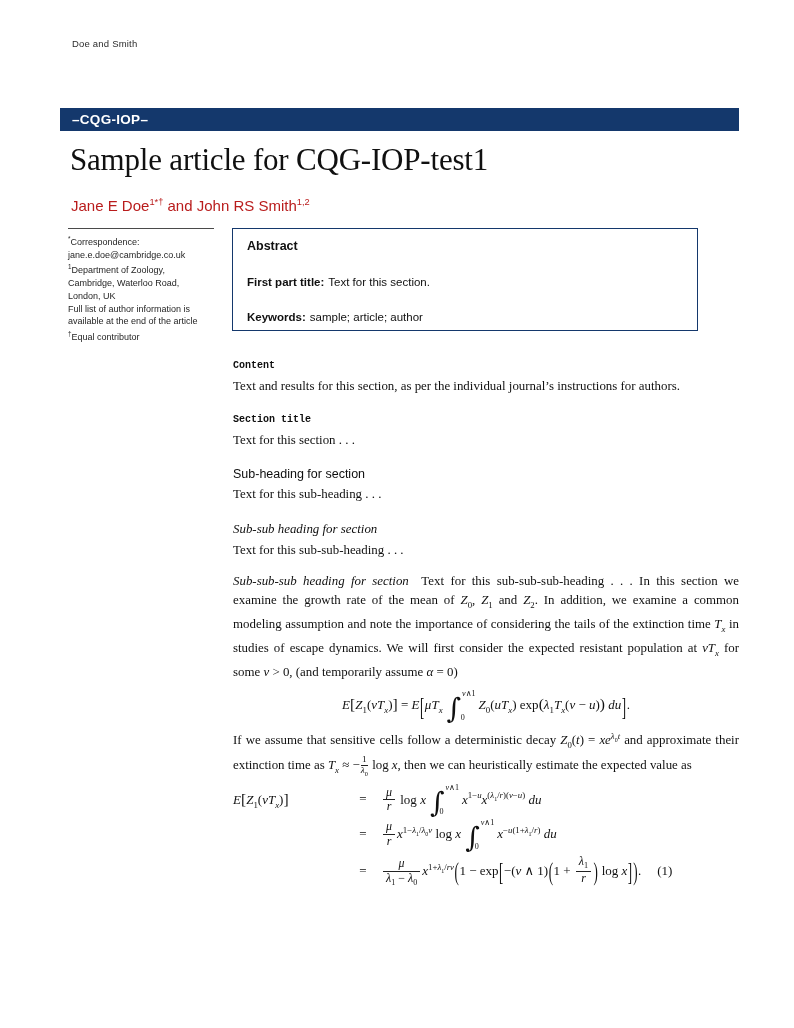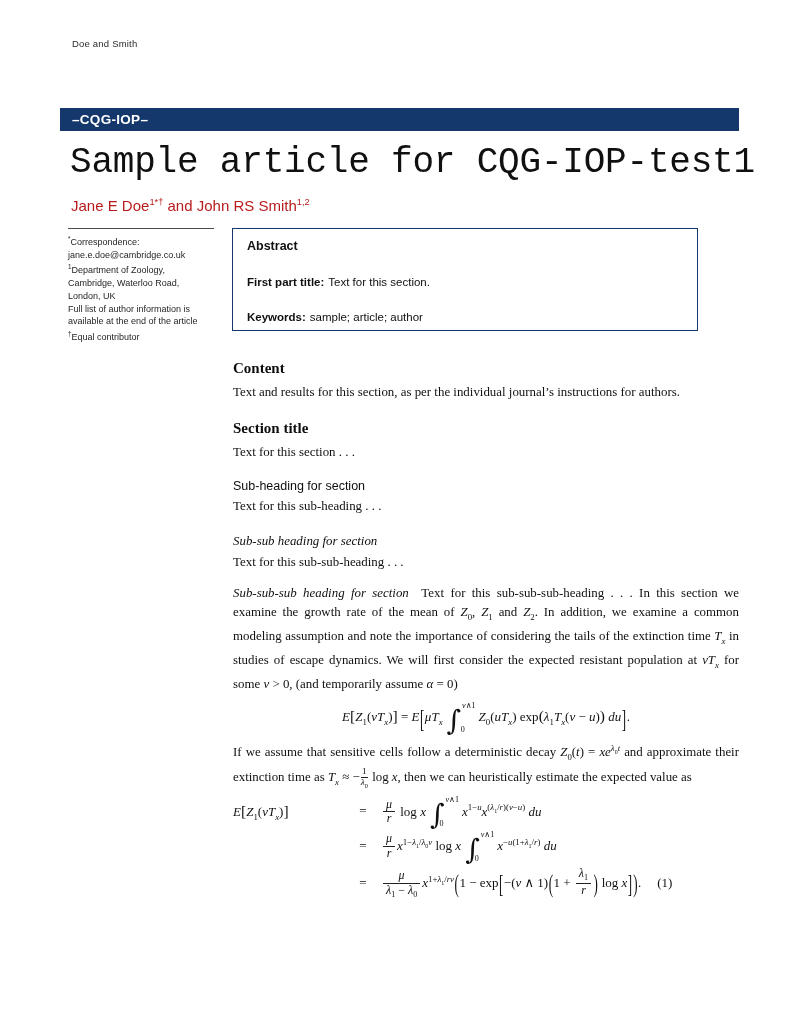--- a/index.html
+++ b/index.html
@@ -6,38 +6,38 @@
   body{width:794px;height:1028px;background:#ffffff;position:relative;overflow:hidden;
        font-family:"Liberation Sans",sans-serif;color:#111;}
   .page{position:absolute;inset:0;background:#fff;}
 
   .running-header{position:absolute;left:72px;top:38px;font-size:9.5px;color:#2b2b2b;letter-spacing:.2px;}
 
   .banner{position:absolute;left:60px;top:108px;width:679px;height:23px;background:var(--navy,#14386C);
           color:#fff;display:flex;align-items:center;padding-left:12px;box-sizing:border-box;
           font-weight:700;font-size:13.5px;letter-spacing:.3px;}
 
-  .title{position:absolute;left:70px;top:142px;margin:0;font-size:36px;font-weight:500;color:#101010;
-         font-family:Liberation Mono, monospace;letter-spacing:-.2px;}
+  .title{position:absolute;left:70px;top:142px;margin:0;font-size:31px;font-weight:500;color:#101010;
+         font-family:Liberation Serif, serif;letter-spacing:-.2px;}
   .authors{position:absolute;left:71px;top:197px;font-size:15px;color:#b91c1c;}
   .authors sup{font-size:62%;}
 
   .sidebar{position:absolute;left:68px;top:228px;width:146px;font-size:9px;line-height:12.7px;color:#1f1f1f;}
   .side-rule{border-top:1px solid #4a4a4a;margin-bottom:4px;}
   .side-line sup{font-size:70%;}
 
   .abstract-box{position:absolute;left:232px;top:228px;width:466px;height:103px;
                 border:1.4px solid var(--navy,#14386C);box-sizing:border-box;padding:10px 14px 0 14px;
                 font-size:11.5px;color:#101010;}
   .abs-heading{font-weight:700;font-size:12.5px;margin-bottom:10px;}
   .abs-item{margin-bottom:9px;margin-top:23px;}
   .abs-item b{font-weight:700;margin-right:4px;}
 
   .main{position:absolute;left:233px;top:360px;width:506px;}
-  .sec-heading{font-size:15px;font-weight:700;margin:0 0 6px 0;font-family:Liberation Serif, serif;color:#0e0e0e;}
+  .sec-heading{font-size:10px;font-weight:700;margin:0 0 6px 0;font-family:Liberation Mono, monospace;color:#0e0e0e;}
   .mt18{margin-top:18px;}
   .sub-heading{font-size:12.5px;font-weight:400;margin:16px 0 4px 0;font-family:"Liberation Sans",sans-serif;color:#0e0e0e;}
   .subsub-heading{font-family:"Liberation Serif","DejaVu Serif",serif;font-style:italic;font-weight:400;
                   font-size:12.9px;margin:18px 0 4px 0;color:#0e0e0e;}
   .body-text{font-family:"Liberation Serif","DejaVu Serif",serif;font-size:12.9px;line-height:19.3px;
              text-align:justify;margin:0;color:#101010;}
   .mt12{margin-top:12px;}
   .body-text i{font-style:italic;}
   sup{font-size:68%;}
   sub{font-size:68%;}

